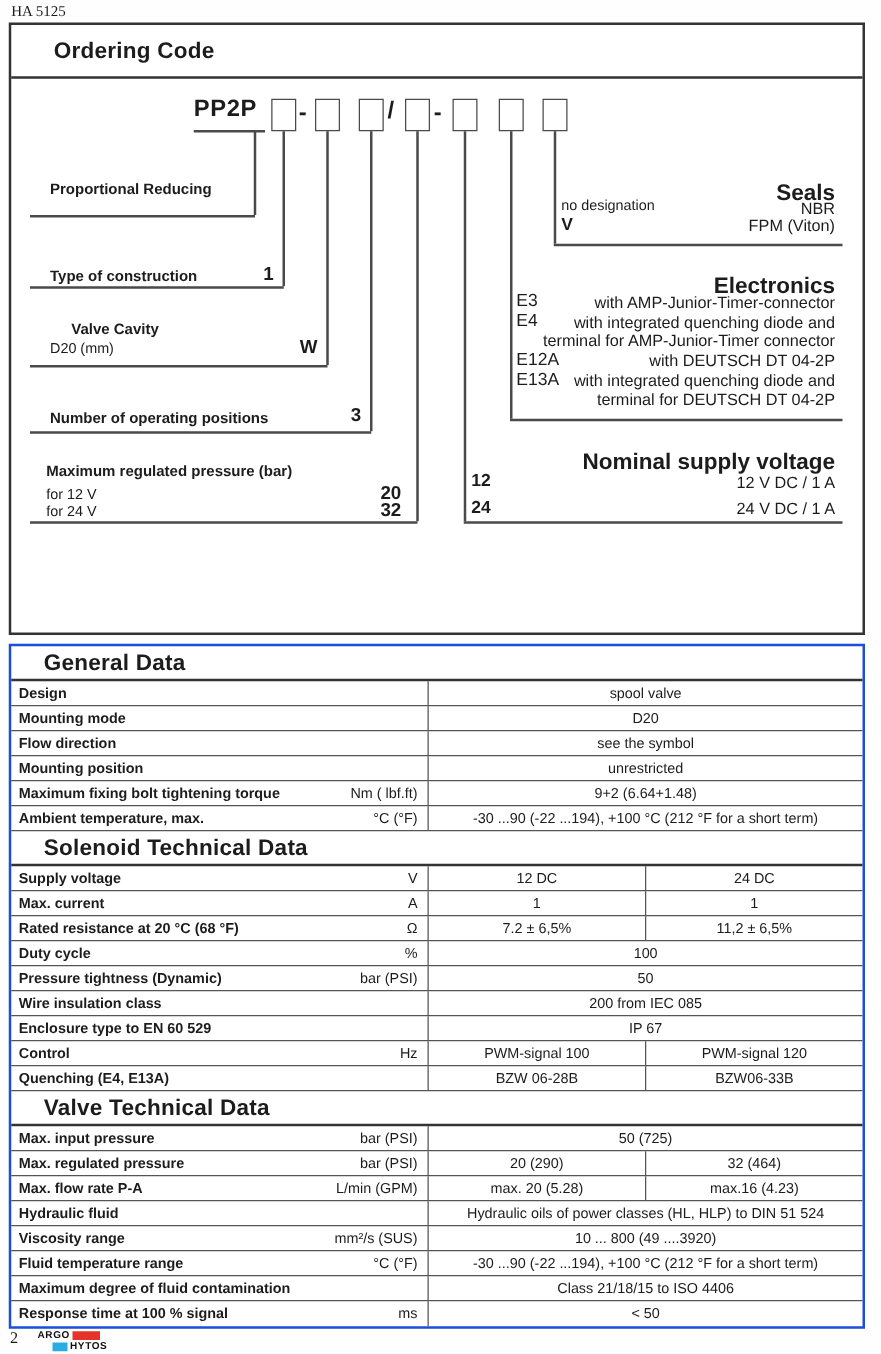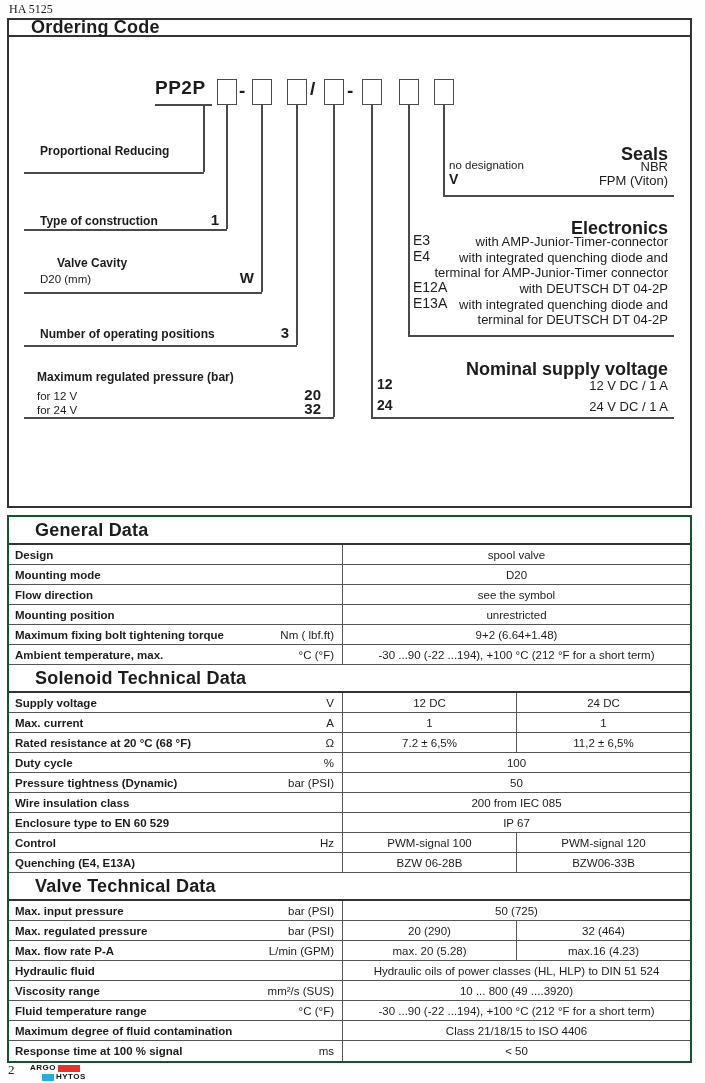--- a/index.html
+++ b/index.html
@@ -15,43 +15,43 @@
 
   
   .doc-code { position:absolute; left:9px; top:2px; font-size:12px; }
 
   
   .ordering {
     position:absolute; left:7px; top:18px; width:685px; height:490px;
     border:2px solid #333; background:#fff;
   }
   .band {
-    height:17px; border-bottom:2px solid #333;
-    display:flex; align-items:center; padding-left:22px;
+    height:43px; border-bottom:2px solid #333;
+    display:flex; align-items:center; padding-left:34px;
   }
   .band-title { font-weight:bold; font-size:18px; letter-spacing:.2px; }
 
   
   .vl { position:absolute; width:1.5px; background:#4a4a4a; }
   .hl { position:absolute; height:1.5px; background:#4a4a4a; }
   .cbox { position:absolute; width:20px; height:26px; border:1.5px solid #4a4a4a; top:59px; background:#fff; }
   .prefix { position:absolute; left:146px; top:57px; font-size:19px; font-weight:bold; letter-spacing:.5px; }
   .sep { position:absolute; top:60px; font-size:19px; font-weight:bold; }
   .dlabel { position:absolute; font-size:12px; font-weight:bold; white-space:nowrap; }
   .dsub   { position:absolute; font-size:11.5px; white-space:nowrap; }
   .dval   { position:absolute; font-size:15px; font-weight:bold; text-align:right; white-space:nowrap; }
   .dtitle { position:absolute; font-size:18px; font-weight:bold; white-space:nowrap; }
   .dcode  { position:absolute; font-size:14px; white-space:nowrap; }
   .dcodeb { position:absolute; font-size:14px; font-weight:bold; white-space:nowrap; }
   .ddesc  { position:absolute; font-size:13px; white-space:nowrap; text-align:right; }
 
   
   .tables {
     position:absolute; left:7px; top:515px; width:685px;
-    border:2px solid #14532d; background:#fff;
+    border:2px solid #1d4ed8; background:#fff;
   }
   .tband { height:28px; border-bottom:2px solid #333; display:flex; align-items:center; padding-left:26px; }
   .trow { display:flex; height:20px; border-bottom:1px solid #555; font-size:11.5px; align-items:stretch; }
   .trow:last-child { border-bottom:none; }
   .c-left { flex:0 0 333px; display:flex; align-items:center; justify-content:space-between; padding:0 8px 0 6px; }
   .c-name { white-space:nowrap;font-weight:bold; }
   .c-unit { white-space:nowrap; text-align:right; }
   .c-val  { flex:1; border-left:1px solid #555; display:flex; align-items:center; justify-content:center; text-align:center; white-space:nowrap; }
   .c-val.mid { border-left:1px solid #555; }
 

